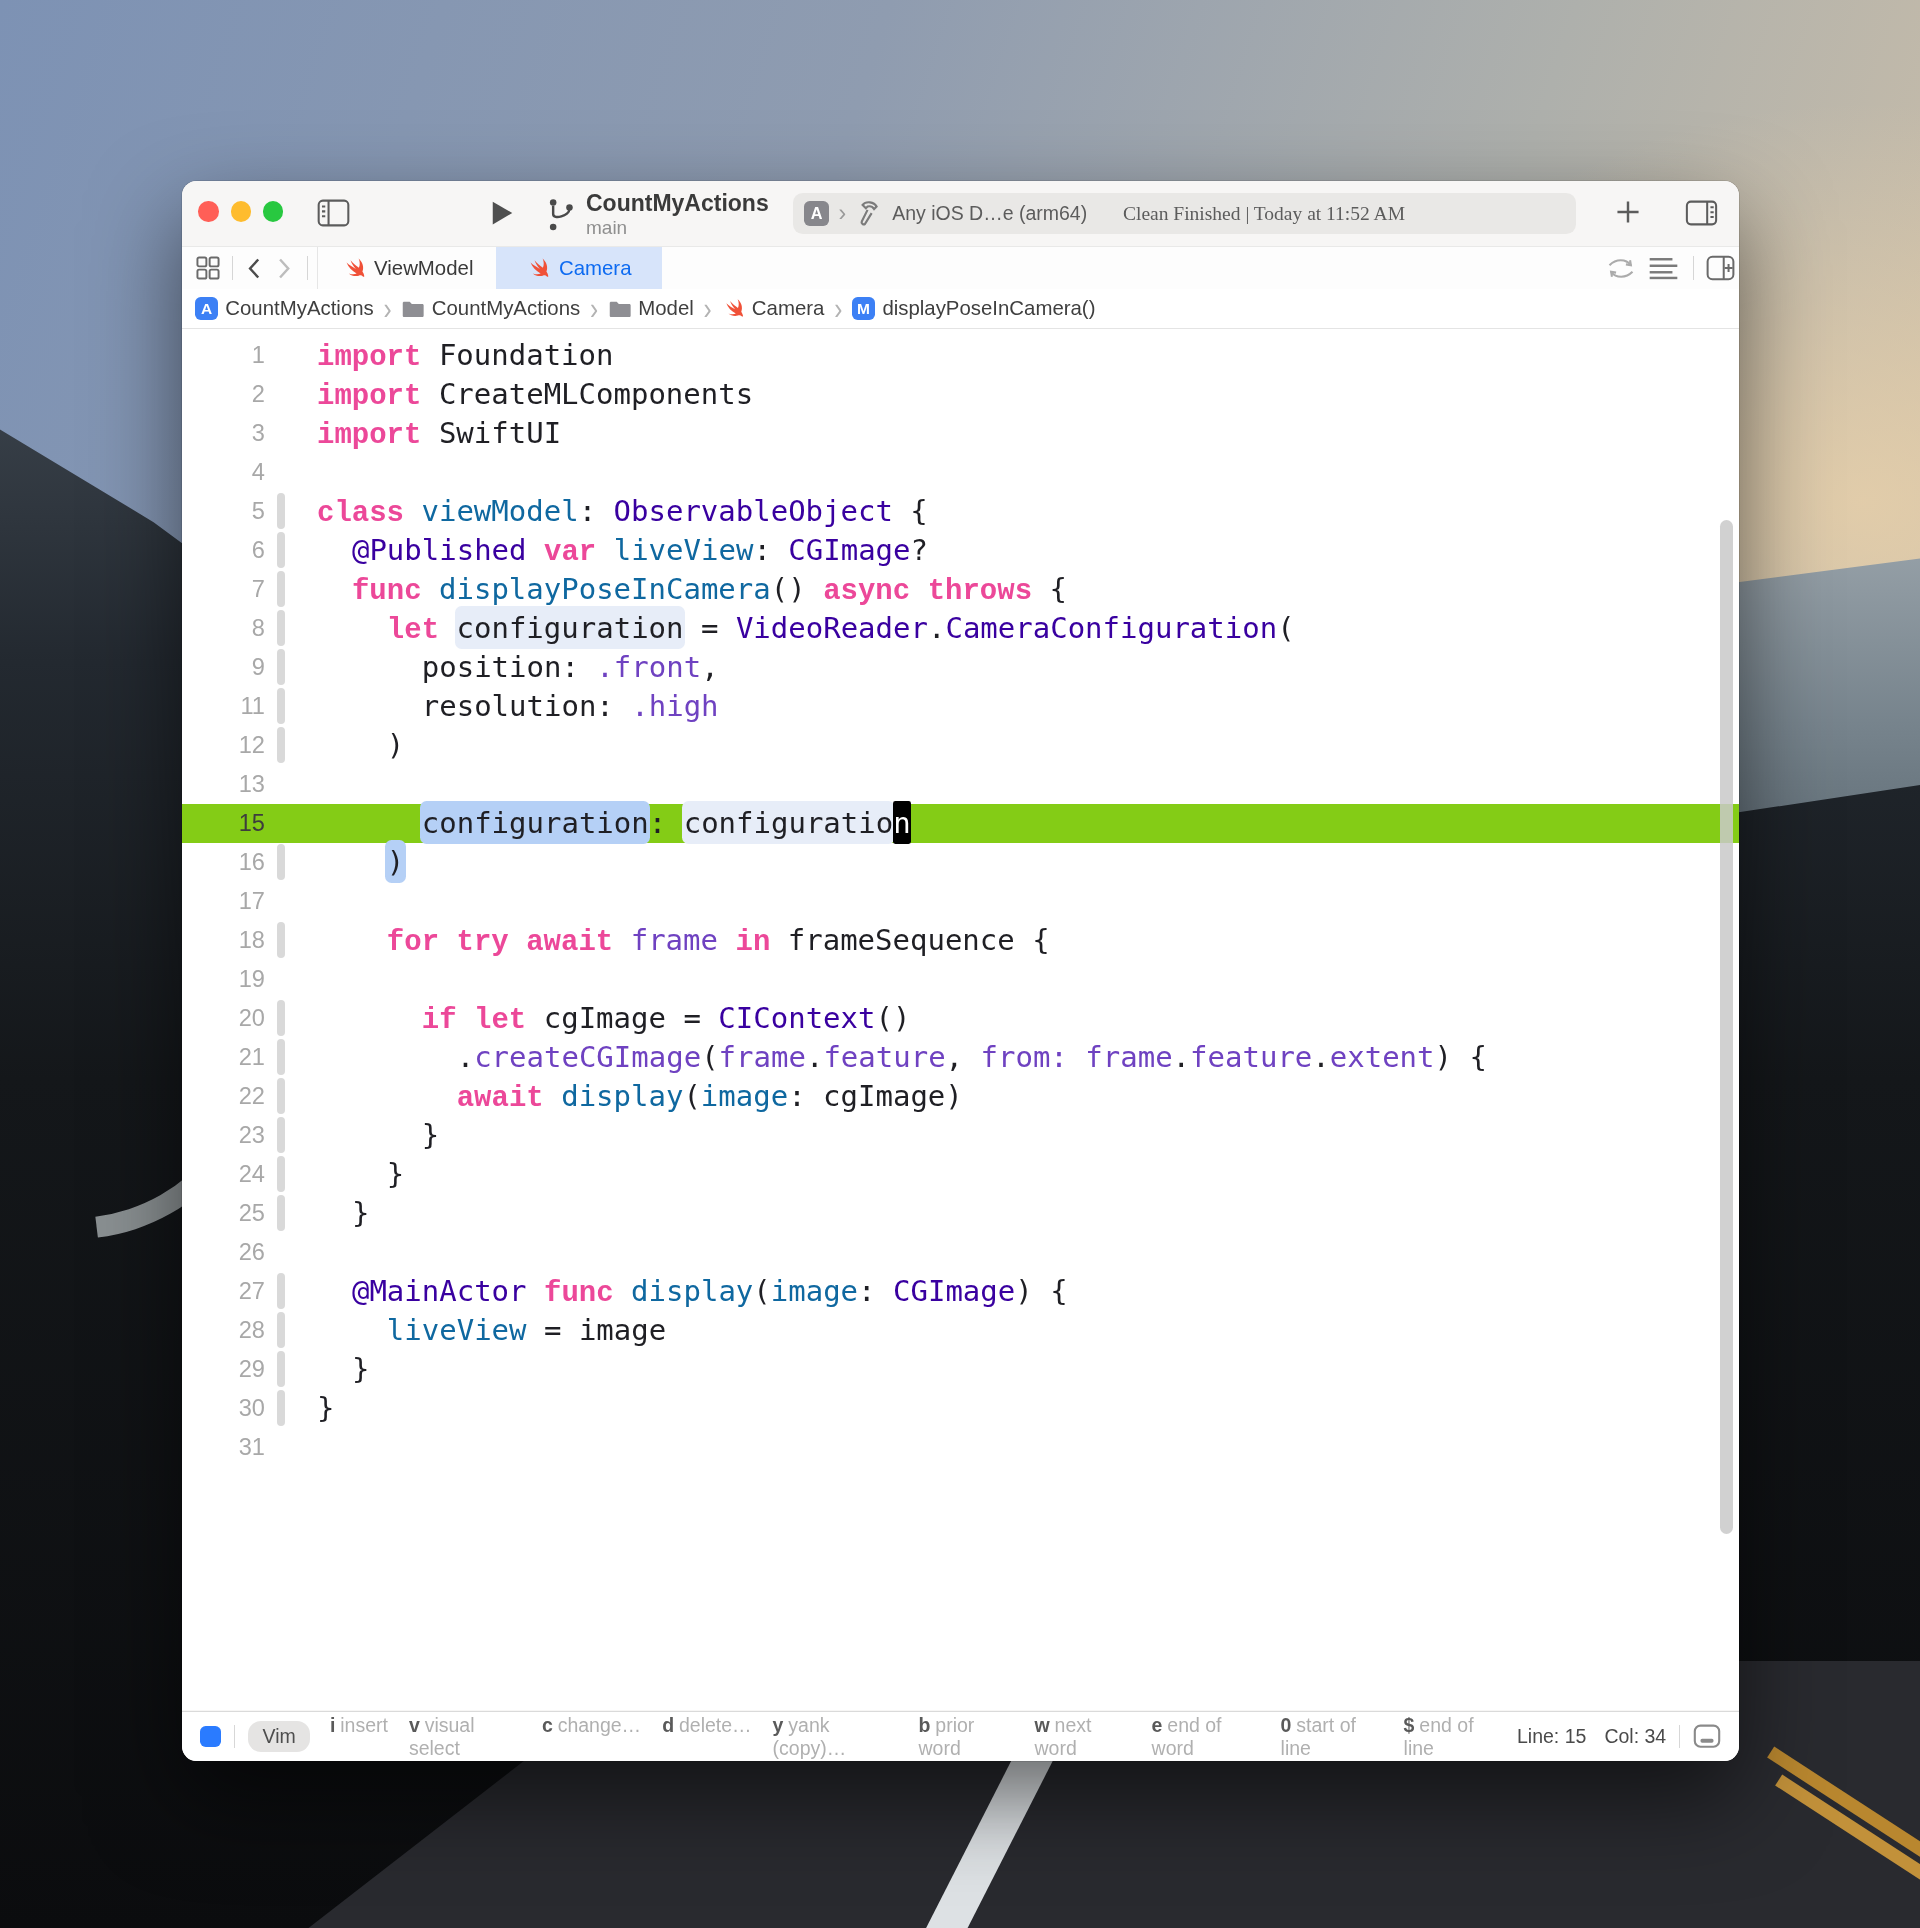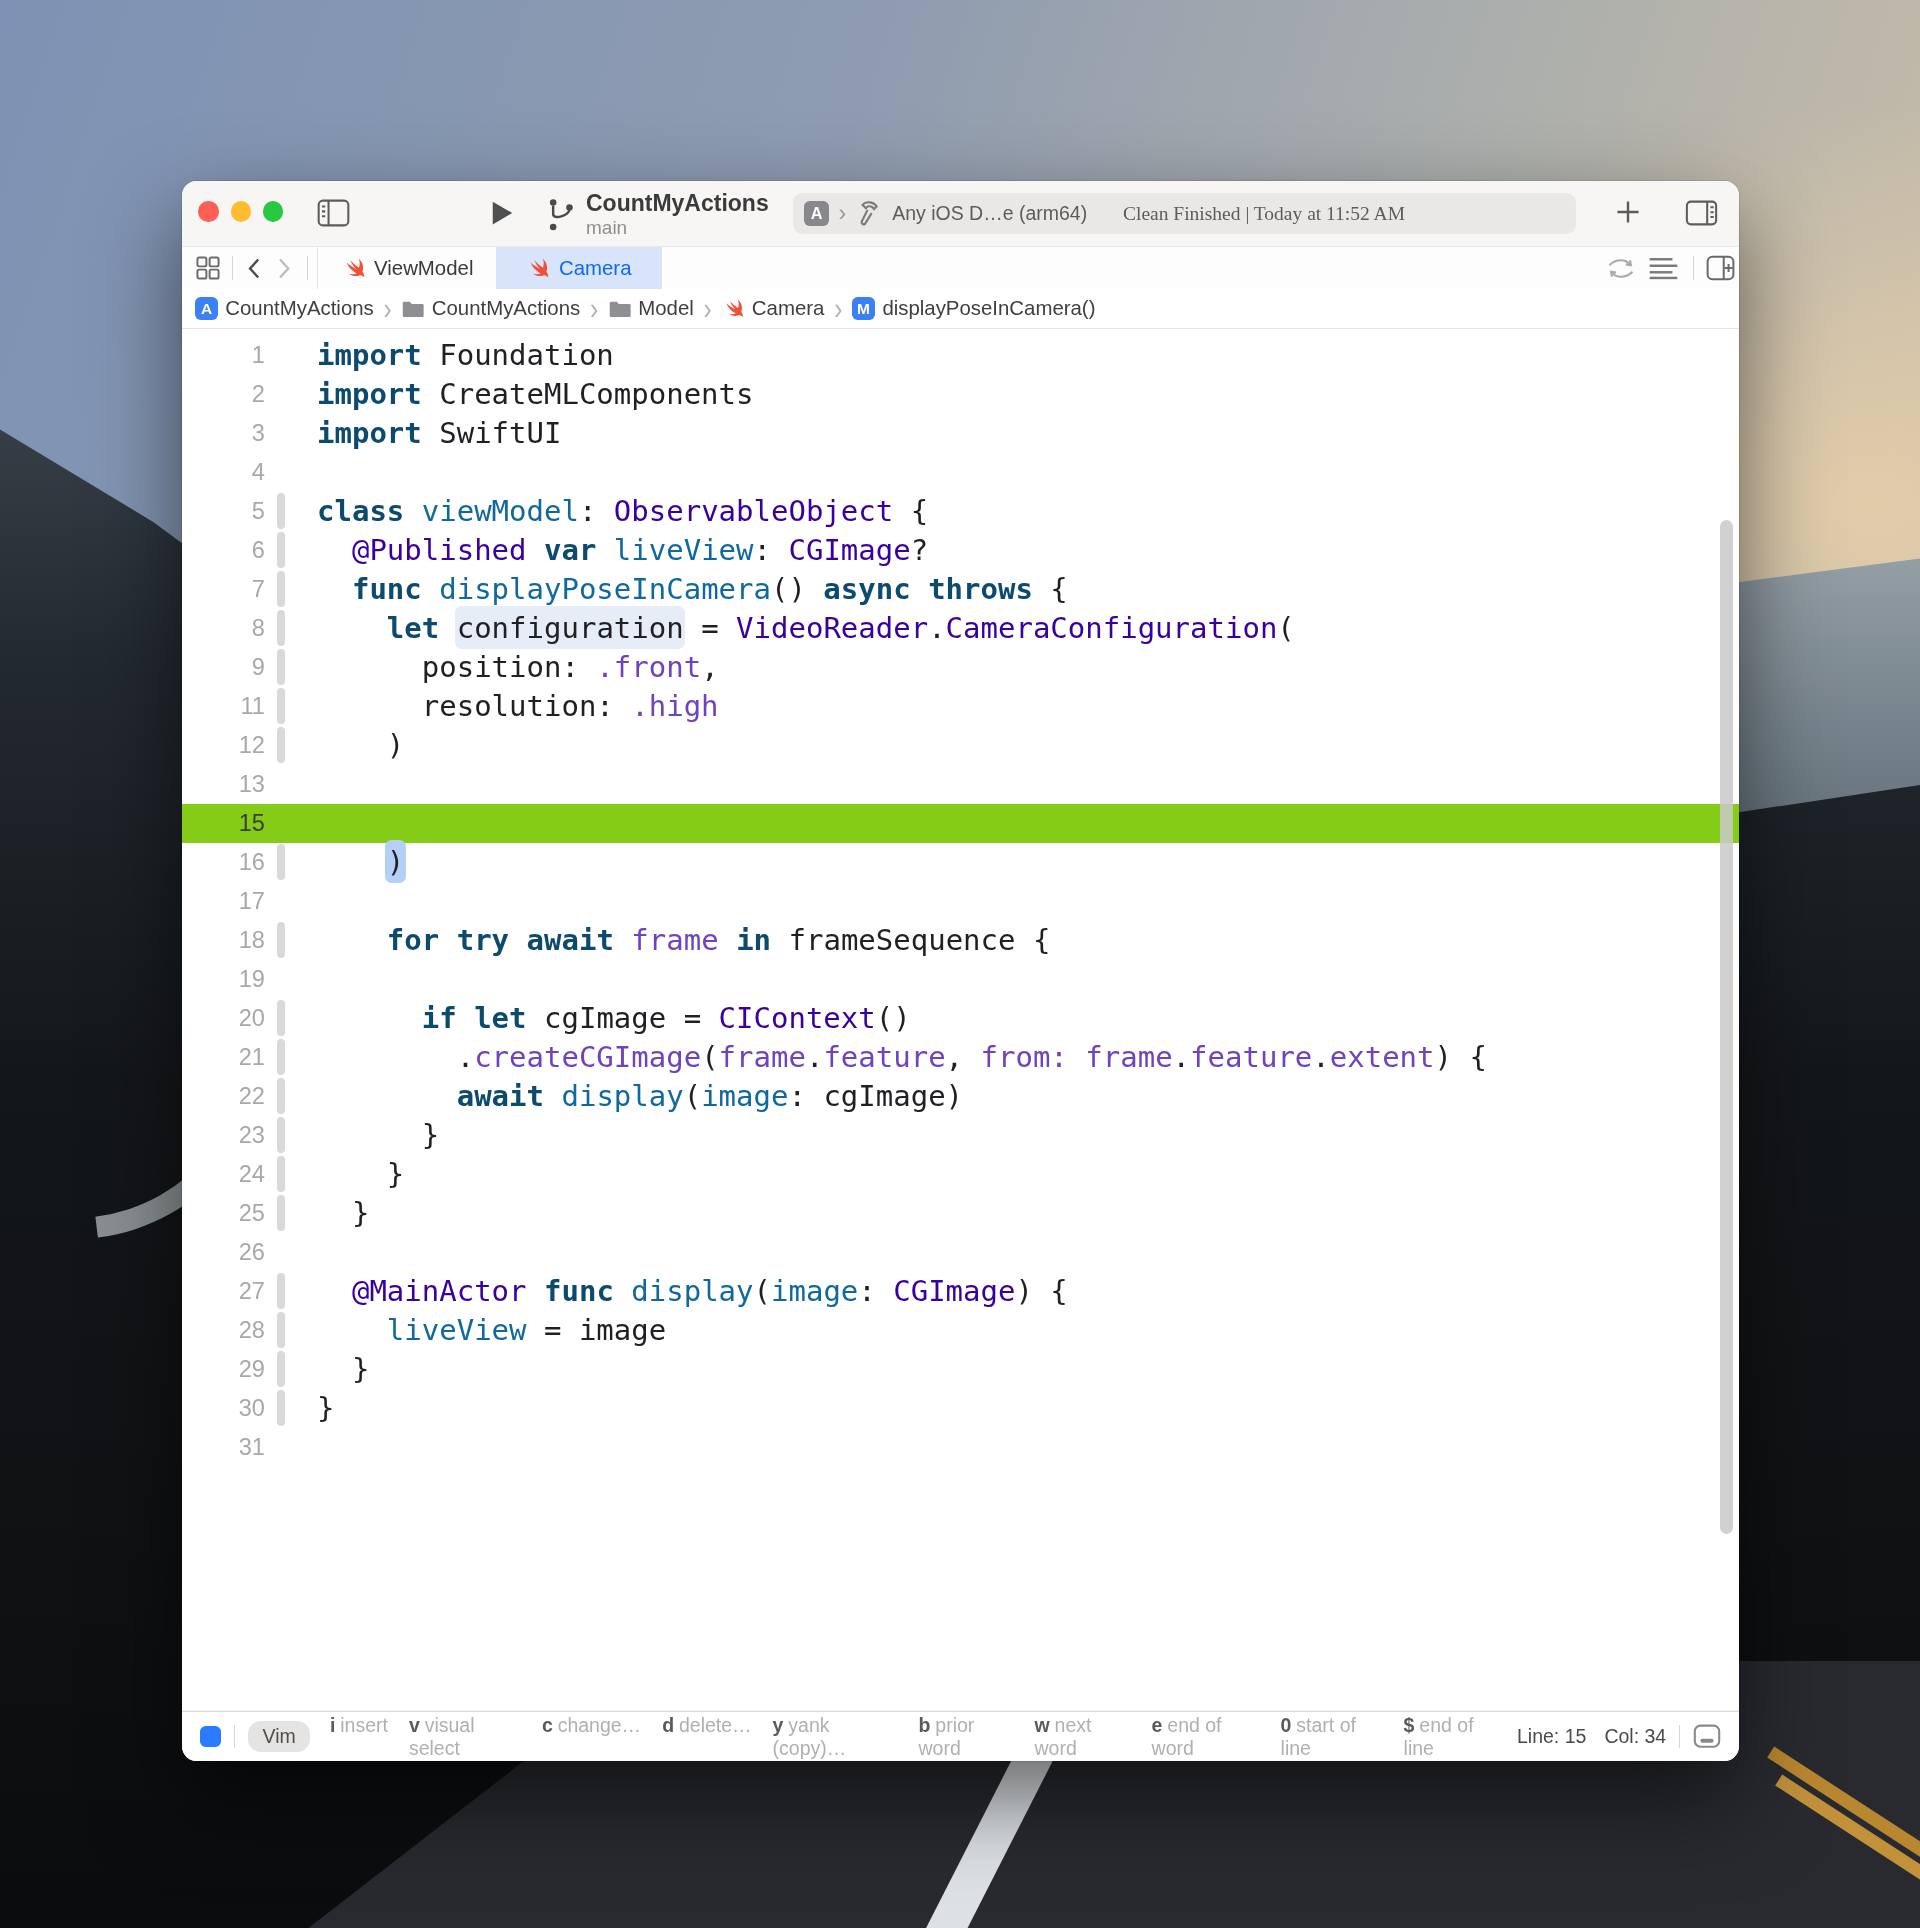--- a/index.html
+++ b/index.html
@@ -55,21 +55,21 @@
   
   .editor{position:absolute;left:0;top:148px;width:100%;height:1381px;background:#ffffff;padding-top:6.5px;box-sizing:border-box;}
   .code-row{display:flex;height:39px;line-height:39px;white-space:pre;}
   .code-row.current{background:#84cc16;align-items:center;}
   .ln{width:91px;text-align:right;padding-right:8.1px;box-sizing:border-box;
     font-size:23.6px;color:#a8a8a8;flex:none;}
   .code-row.current .ln{color:#3d3d3d;}
   .chbar{width:18px;position:relative;flex:none;}
   .chbar.on::after{content:'';position:absolute;left:4.1px;top:1.6px;bottom:1.6px;width:8.1px;border-radius:4.9px;background:#d9d9d9;}
   .code{padding-left:26px;font-family:"DejaVu Sans Mono","Liberation Mono",monospace;font-size:29px;color:#1f1f24;}
-  .c-kw{color:#0c4a6e;font-weight:bold;}
+  .c-kw{color:#ec4899;font-weight:bold;font-family:Liberation Mono, monospace;}
   .c-type{color:#3900a0;}
   .c-decl{color:#0f68a0;}
   .c-call{color:#6f42c1;}
   .m-sel{background:#b5d0f6;border-radius:6.5px;padding:4.9px 1.6px;margin:0 -1.6px;}
   .m-tok{background:#e7edf8;border-radius:6.5px;padding:4.9px 1.6px;margin:0 -1.6px;}
   .m-cursor{background:#000;color:#fff;border-radius:2.4px;padding:4.9px 0;}
   .scrollbar{position:absolute;right:6.5px;top:191px;width:13px;height:1014px;background:#c9c9c9;border-radius:6.5px;opacity:.85;}
   
   .statusbar{position:absolute;left:0;bottom:0;width:100%;height:50px;background:#ffffff;border-top:0.8px solid #dadada;
     display:flex;align-items:center;padding:16px 18px;box-sizing:border-box;font-size:19.5px;color:#4c4c4c;}
@@ -274,21 +274,21 @@
         <div class="code-row"><span class="ln">3</span><span class="chbar"></span><span class="code"><span class="c-kw">import</span><span> SwiftUI</span></span></div>
         <div class="code-row"><span class="ln">4</span><span class="chbar"></span><span class="code"></span></div>
         <div class="code-row"><span class="ln">5</span><span class="chbar on"></span><span class="code"><span class="c-kw">class</span><span> </span><span class="c-decl">viewModel</span><span>: </span><span class="c-type">ObservableObject</span><span> {</span></span></div>
         <div class="code-row"><span class="ln">6</span><span class="chbar on"></span><span class="code"><span>  </span><span class="c-type">@Published</span><span> </span><span class="c-kw">var</span><span> </span><span class="c-decl">liveView</span><span>: </span><span class="c-type">CGImage</span><span>?</span></span></div>
         <div class="code-row"><span class="ln">7</span><span class="chbar on"></span><span class="code"><span>  </span><span class="c-kw">func</span><span> </span><span class="c-decl">displayPoseInCamera</span><span>() </span><span class="c-kw">async</span><span> </span><span class="c-kw">throws</span><span> {</span></span></div>
         <div class="code-row"><span class="ln">8</span><span class="chbar on"></span><span class="code"><span>    </span><span class="c-kw">let</span><span> </span><span class="m-tok">configuration</span><span> = </span><span class="c-type">VideoReader</span><span>.</span><span class="c-type">CameraConfiguration</span><span>(</span></span></div>
         <div class="code-row"><span class="ln">9</span><span class="chbar on"></span><span class="code"><span>      position: </span><span class="c-call">.front</span><span>,</span></span></div>
         <div class="code-row"><span class="ln">11</span><span class="chbar on"></span><span class="code"><span>      resolution: </span><span class="c-call">.high</span></span></div>
         <div class="code-row"><span class="ln">12</span><span class="chbar on"></span><span class="code"><span>    )</span></span></div>
         <div class="code-row"><span class="ln">13</span><span class="chbar"></span><span class="code"></span></div>
-        <div class="code-row current"><span class="ln">15</span><span class="chbar on"></span></div>
+        <div class="code-row current"><span class="ln">15</span><span class="chbar on"></span><span class="code"><span>      </span><span class="m-sel">configuration</span><span>: </span><span class="m-tok">configuratio</span><span class="m-cursor">n</span></span></div>
         <div class="code-row"><span class="ln">16</span><span class="chbar on"></span><span class="code"><span>    </span><span class="m-sel">)</span></span></div>
         <div class="code-row"><span class="ln">17</span><span class="chbar"></span><span class="code"></span></div>
         <div class="code-row"><span class="ln">18</span><span class="chbar on"></span><span class="code"><span>    </span><span class="c-kw">for</span><span> </span><span class="c-kw">try</span><span> </span><span class="c-kw">await</span><span> </span><span class="c-call">frame</span><span> </span><span class="c-kw">in</span><span> frameSequence {</span></span></div>
         <div class="code-row"><span class="ln">19</span><span class="chbar"></span><span class="code"></span></div>
         <div class="code-row"><span class="ln">20</span><span class="chbar on"></span><span class="code"><span>      </span><span class="c-kw">if</span><span> </span><span class="c-kw">let</span><span> cgImage = </span><span class="c-type">CIContext</span><span>()</span></span></div>
         <div class="code-row"><span class="ln">21</span><span class="chbar on"></span><span class="code"><span>        .</span><span class="c-call">createCGImage</span><span>(</span><span class="c-call">frame</span><span>.</span><span class="c-call">feature</span><span>, </span><span class="c-call">from:</span><span> </span><span class="c-call">frame</span><span>.</span><span class="c-call">feature</span><span>.</span><span class="c-call">extent</span><span>) {</span></span></div>
         <div class="code-row"><span class="ln">22</span><span class="chbar on"></span><span class="code"><span>        </span><span class="c-kw">await</span><span> </span><span class="c-decl">display</span><span>(</span><span class="c-decl">image</span><span>: cgImage)</span></span></div>
         <div class="code-row"><span class="ln">23</span><span class="chbar on"></span><span class="code"><span>      }</span></span></div>
         <div class="code-row"><span class="ln">24</span><span class="chbar on"></span><span class="code"><span>    }</span></span></div>
         <div class="code-row"><span class="ln">25</span><span class="chbar on"></span><span class="code"><span>  }</span></span></div>

